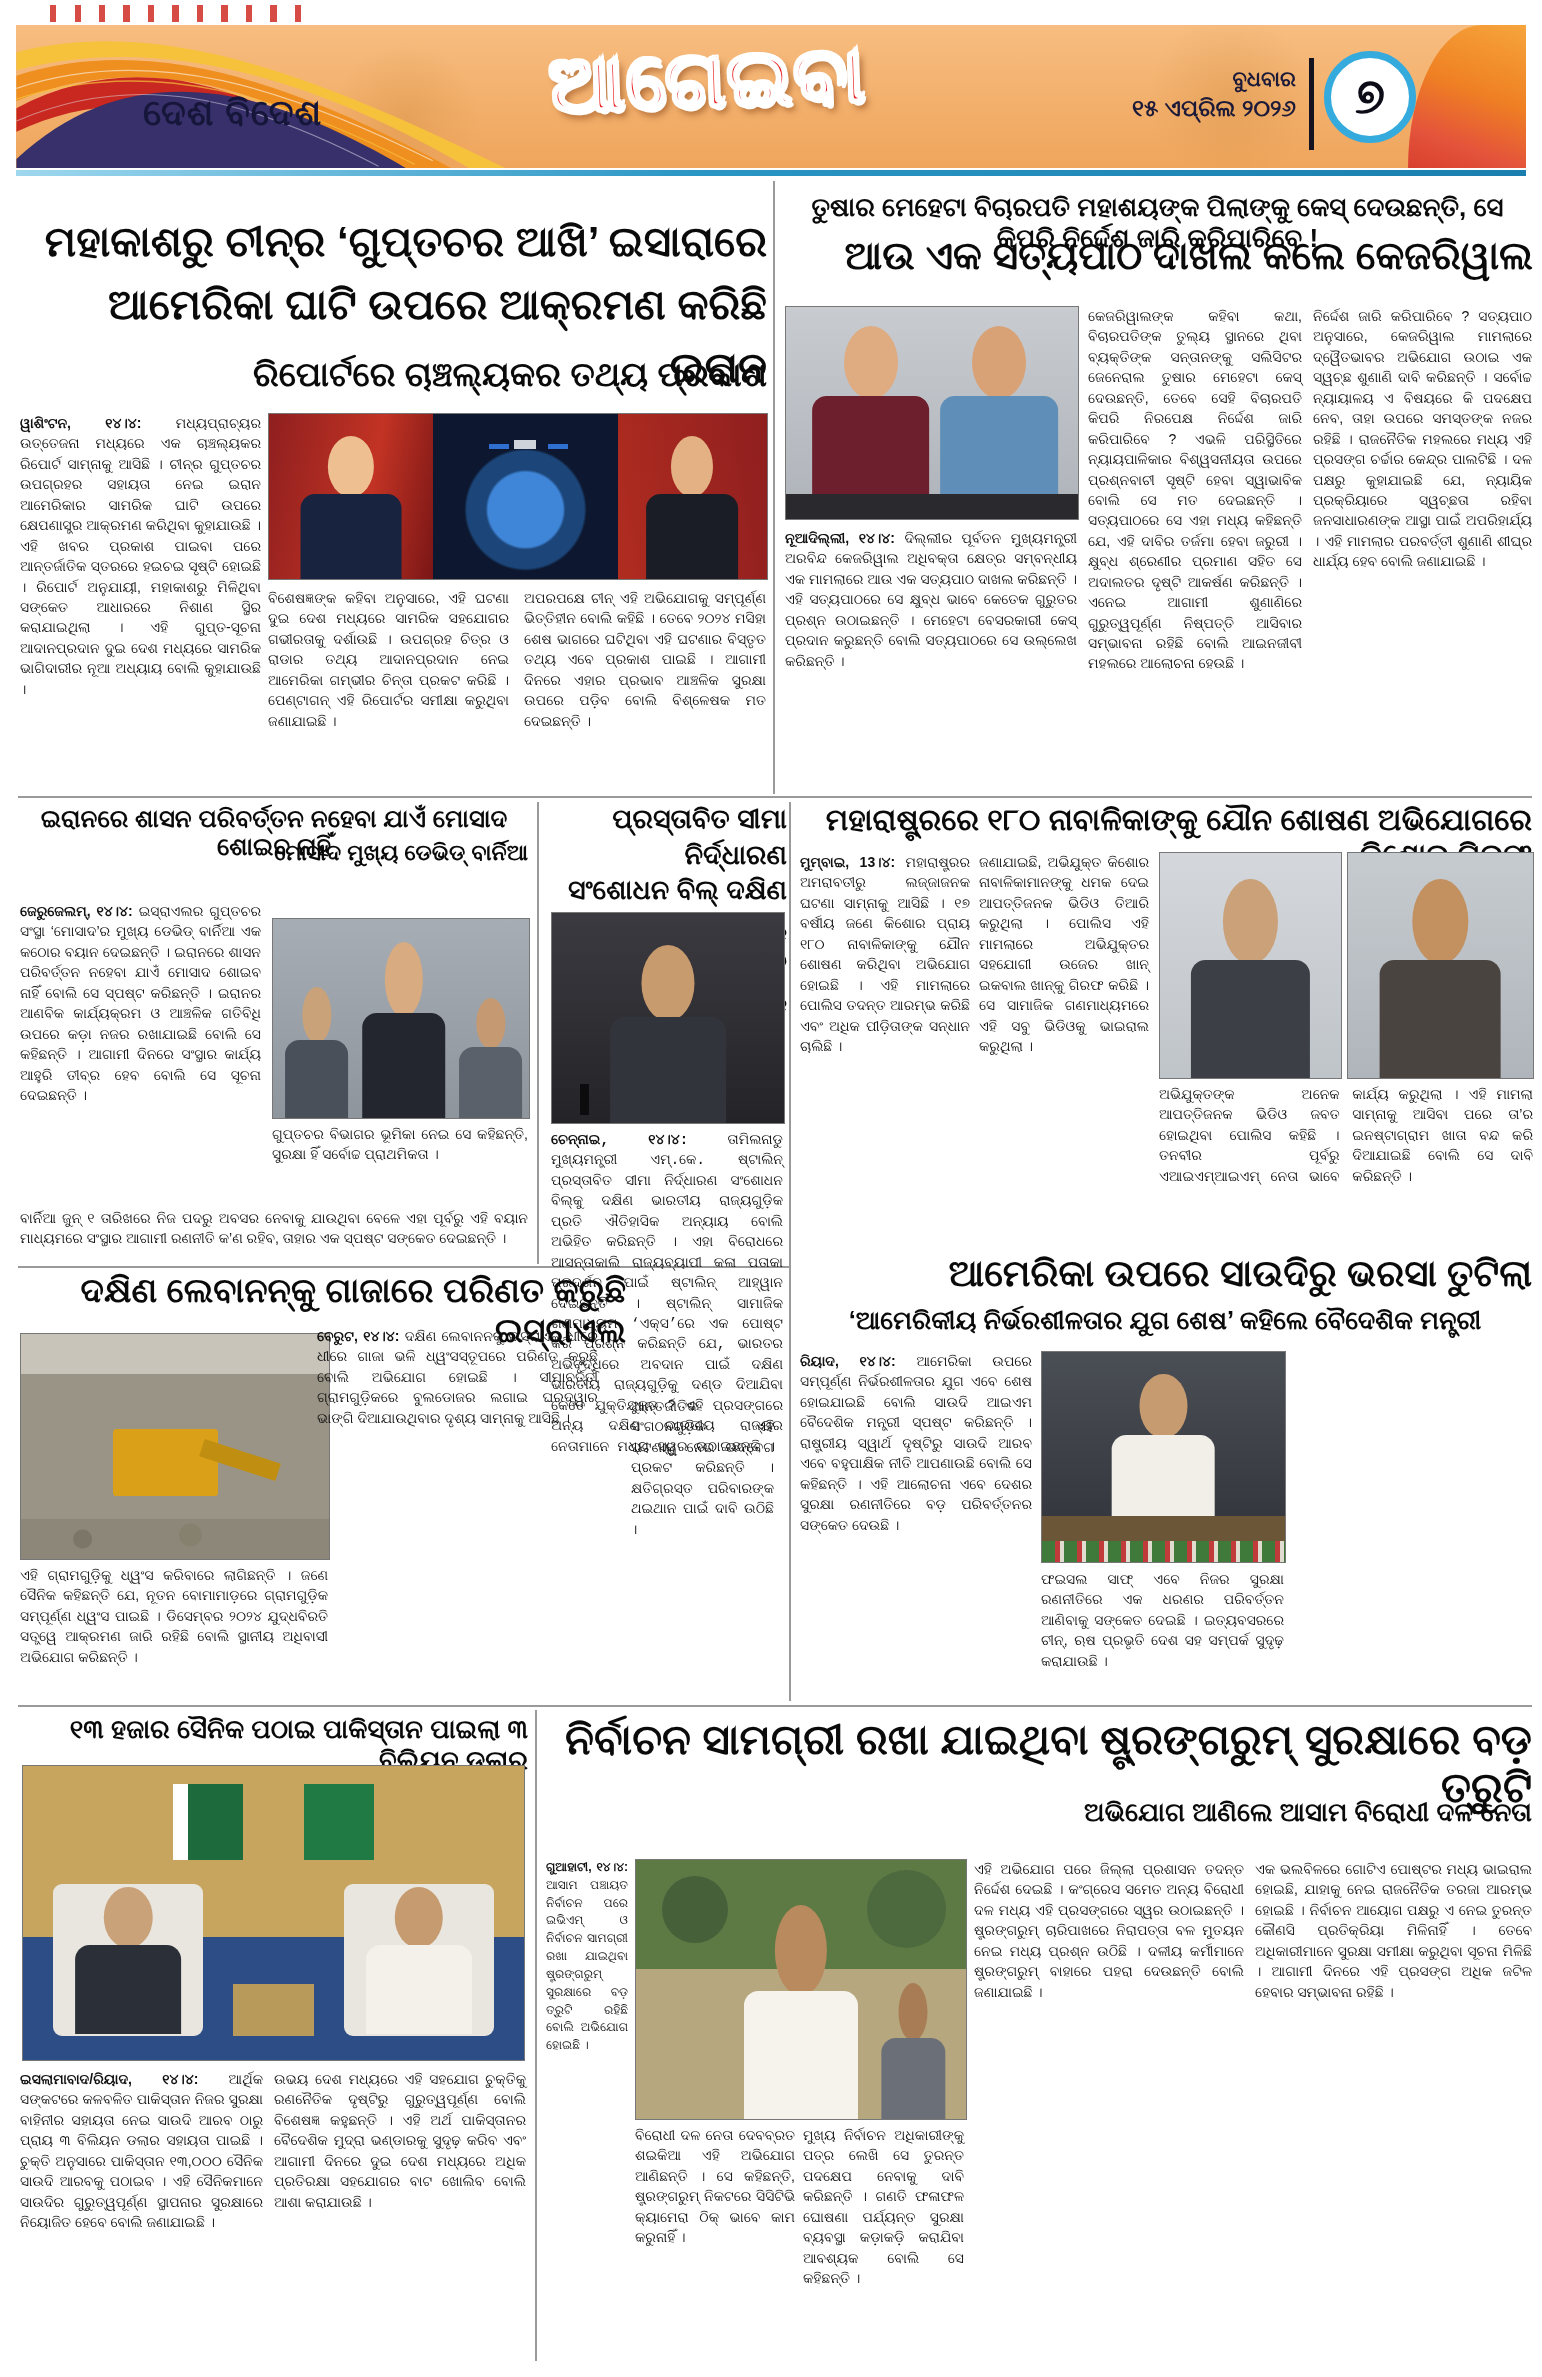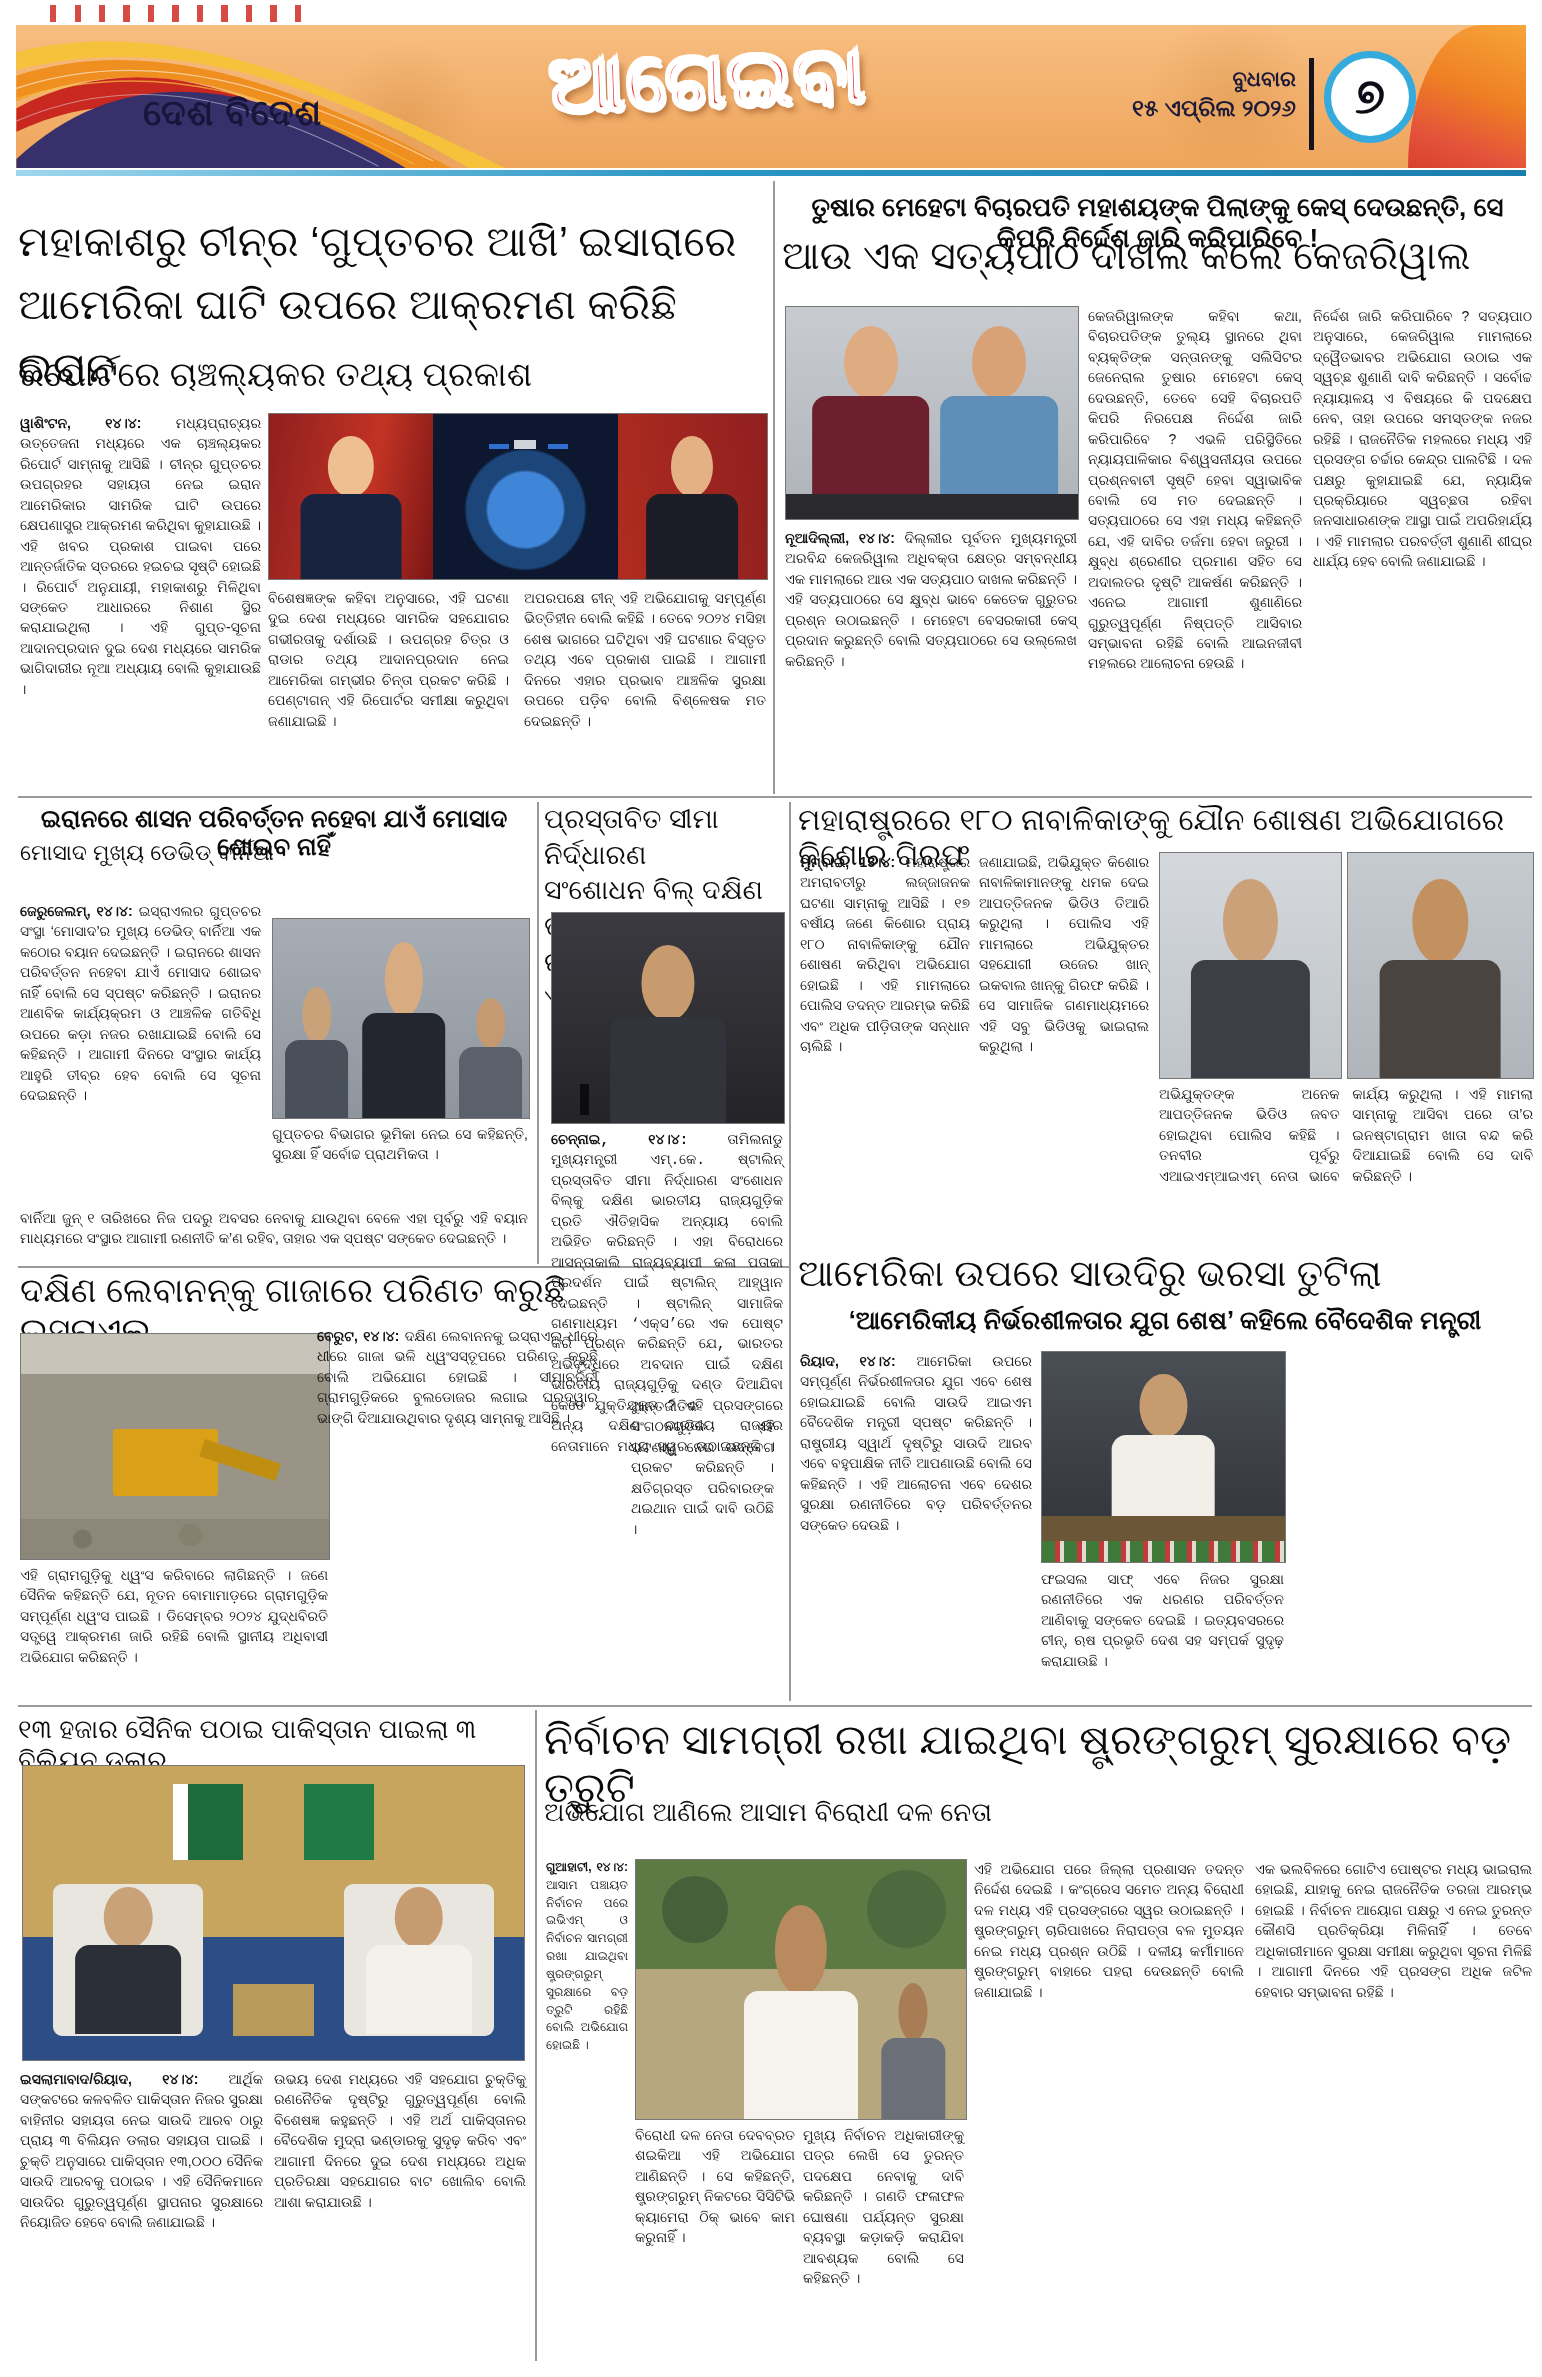--- a/index.html
+++ b/index.html
@@ -28,21 +28,21 @@
   .dateblock .wd{font-size:21px;}
   .dateblock .dt{font-size:23px;}
   .hdr-vbar{left:1309px;top:58px;width:4.5px;height:92px;background:#15131f;}
   .pagenum-circle{left:1324px;top:51px;width:78px;height:78px;border:7.3px solid #35aadd;border-radius:50%;
       background:#fff;display:flex;align-items:center;justify-content:center;
       font-size:49px;font-weight:800;color:#0c0c18;}
   .blue-rule{left:16.3px;top:170px;width:1510px;height:6.3px;
       background:linear-gradient(90deg,#9ed7ee,#2a96c4 45%,#1a7fae);}
 
   
-  .hl{font-weight:400;color:#0a0a0a;text-align:left;letter-spacing:0;}
+  .hl{font-weight:700;color:#0a0a0a;text-align:right;letter-spacing:0;}
   .kick{font-weight:800;color:#0a0a0a;text-align:center;}
   .bodycol{font-size:14px;line-height:1.46;text-align:justify;color:#101010;}
   .bodycol .dl{font-weight:800;}
   .divider{background:#9a9a9a;}
 
   
   .ph{position:absolute;overflow:hidden;background:#888;border:0.9px solid #777;}
   .ph .seg{position:absolute;top:0;height:100%;}
   .pfig{position:absolute;}
   .pfig::before{content:"";position:absolute;left:50%;top:6%;transform:translateX(-50%);

